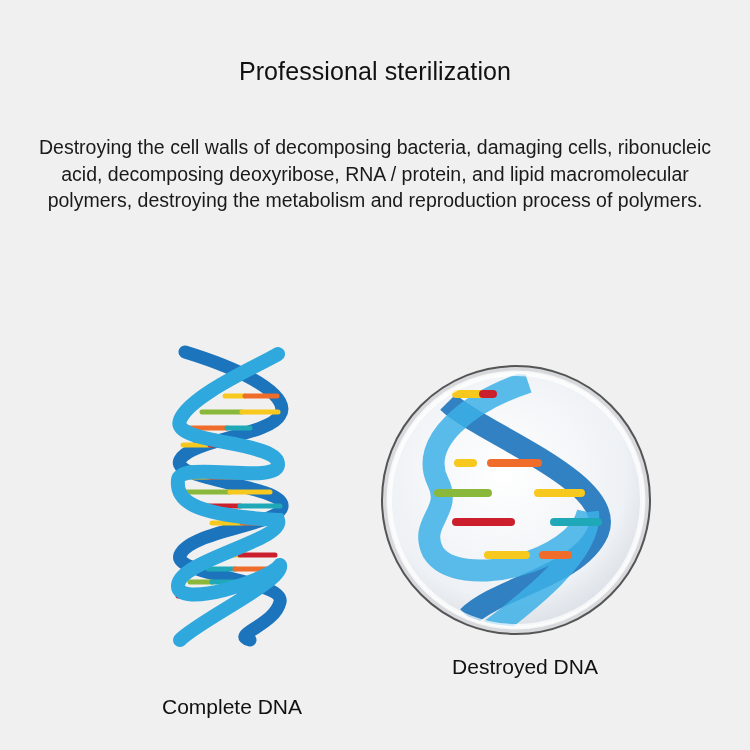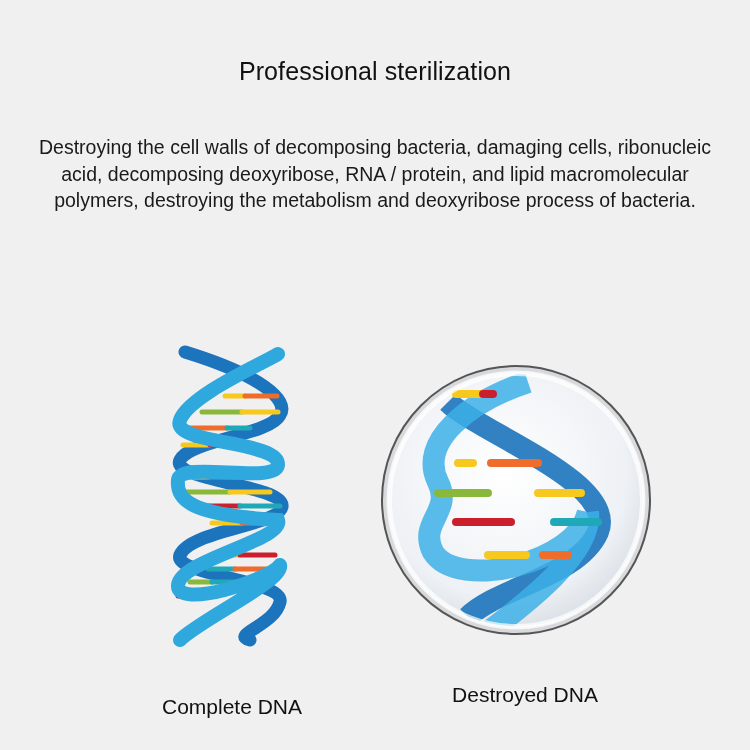--- a/index.html
+++ b/index.html
@@ -20,27 +20,27 @@
       position: absolute; top: 134px; left: 20px; width: 710px;
       text-align: center; font-size: 19.5px; line-height: 26.5px; color: #1a1a1a;
     }
     .fig { position: absolute; }
     .fig-left { left: 150px; top: 340px; width: 160px; height: 310px; }
     .fig-right { left: 378px; top: 362px; width: 276px; height: 276px; }
     .caption {
       position: absolute; font-size: 21px; color: #111; text-align: center;
     }
     .cap-left { left: 132px; top: 660px; width: 200px; margin-top: 35px; }
-    .cap-right { left: 410px; top: 655px; width: 230px; margin-top: 28px; }
+    .cap-right { left: 410px; top: 655px; width: 230px; }
   </style>
 </head>
 <body>
 
 <div class="title">Professional sterilization</div>
-<div class="desc">Destroying the cell walls of decomposing bacteria, damaging cells, ribonucleic acid, decomposing deoxyribose, RNA / protein, and lipid macromolecular polymers, destroying the metabolism and deoxyribose process of bacteria.</div>
+<div class="desc">Destroying the cell walls of decomposing bacteria, damaging cells, ribonucleic acid, decomposing deoxyribose, RNA / protein, and lipid macromolecular polymers, destroying the metabolism and reproduction process of polymers.</div>
 
 <div class="fig fig-left">
   <svg width="160" height="310" viewBox="0 0 160 310">
 
     <path d="M35 12 C 110 35, 140 60, 130 75 C 120 95, 40 100, 30 120 C 20 140, 130 145, 132 165 C 135 185, 40 190, 30 215 C 22 235, 135 240, 130 262 C 125 285, 80 295, 100 300" fill="none" stroke="#1c74bd" stroke-width="13" stroke-linecap="round"></path>
 
     <g stroke-width="5" stroke-linecap="round">
       <line x1="75" y1="56" x2="95" y2="56" stroke="#f7c81e"></line>
         <line x1="95" y1="56" x2="127" y2="56" stroke="#ef6c2a"></line>
       <line x1="52" y1="72" x2="92" y2="72" stroke="#8ab83a"></line>

